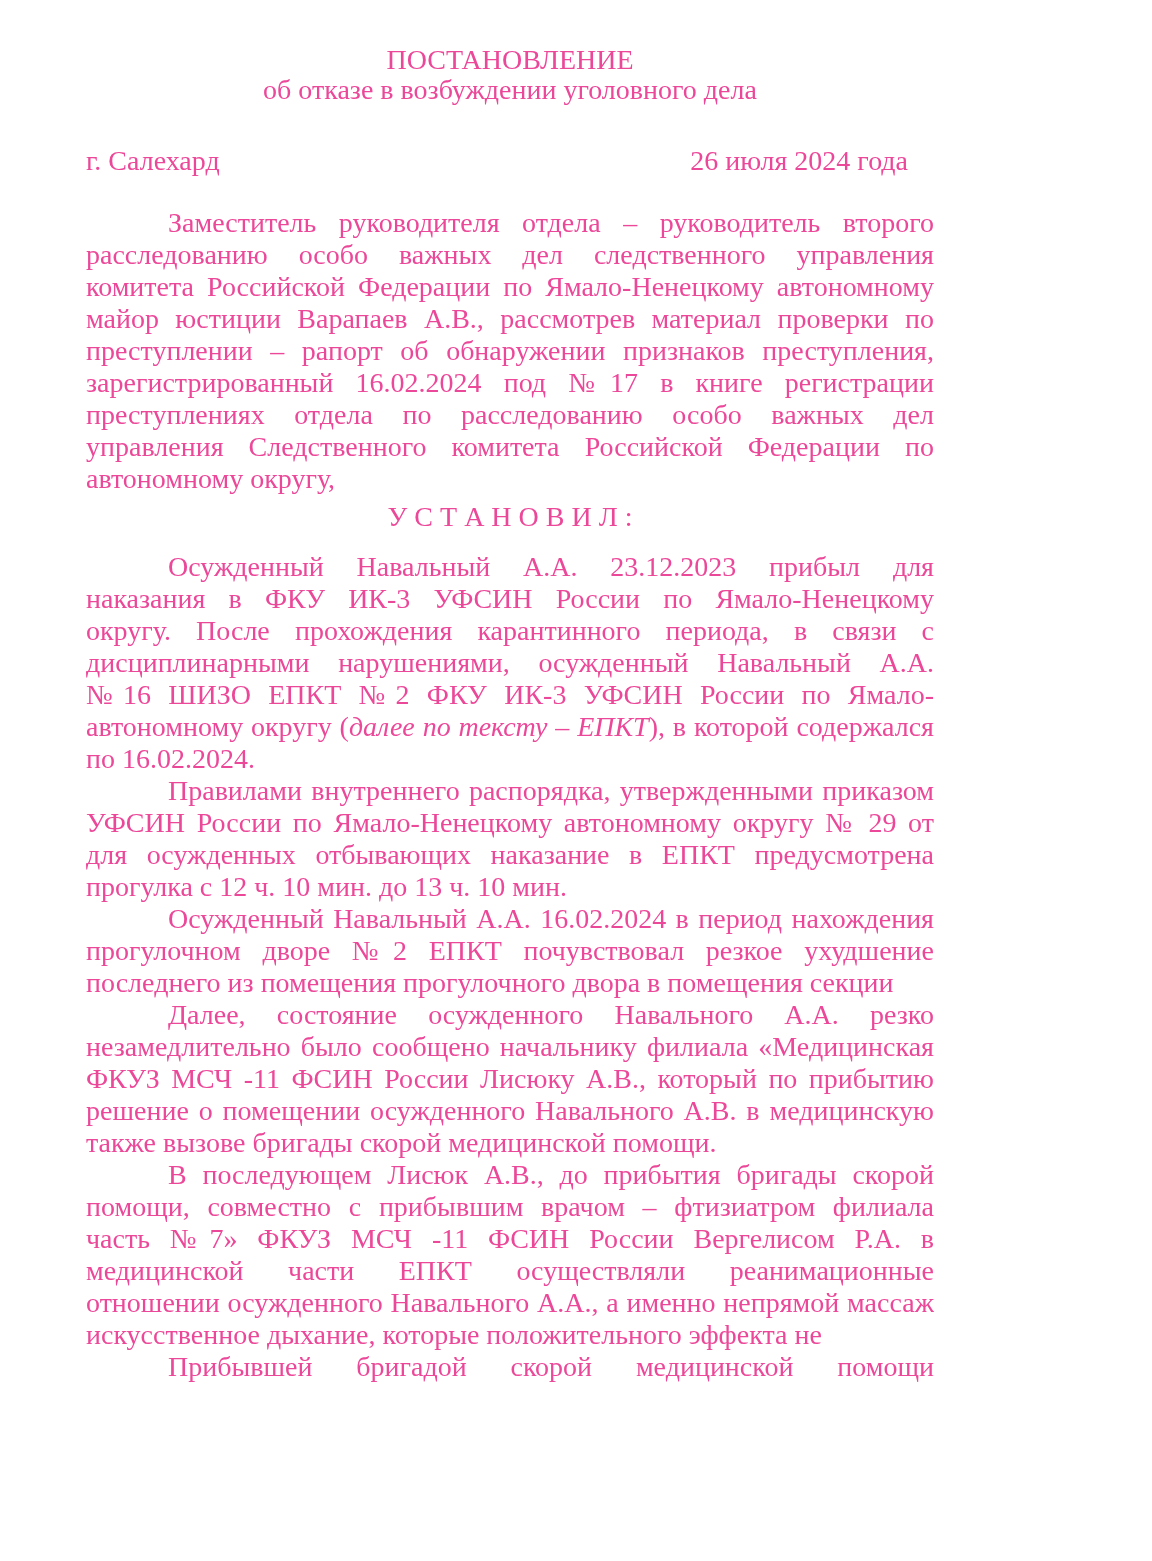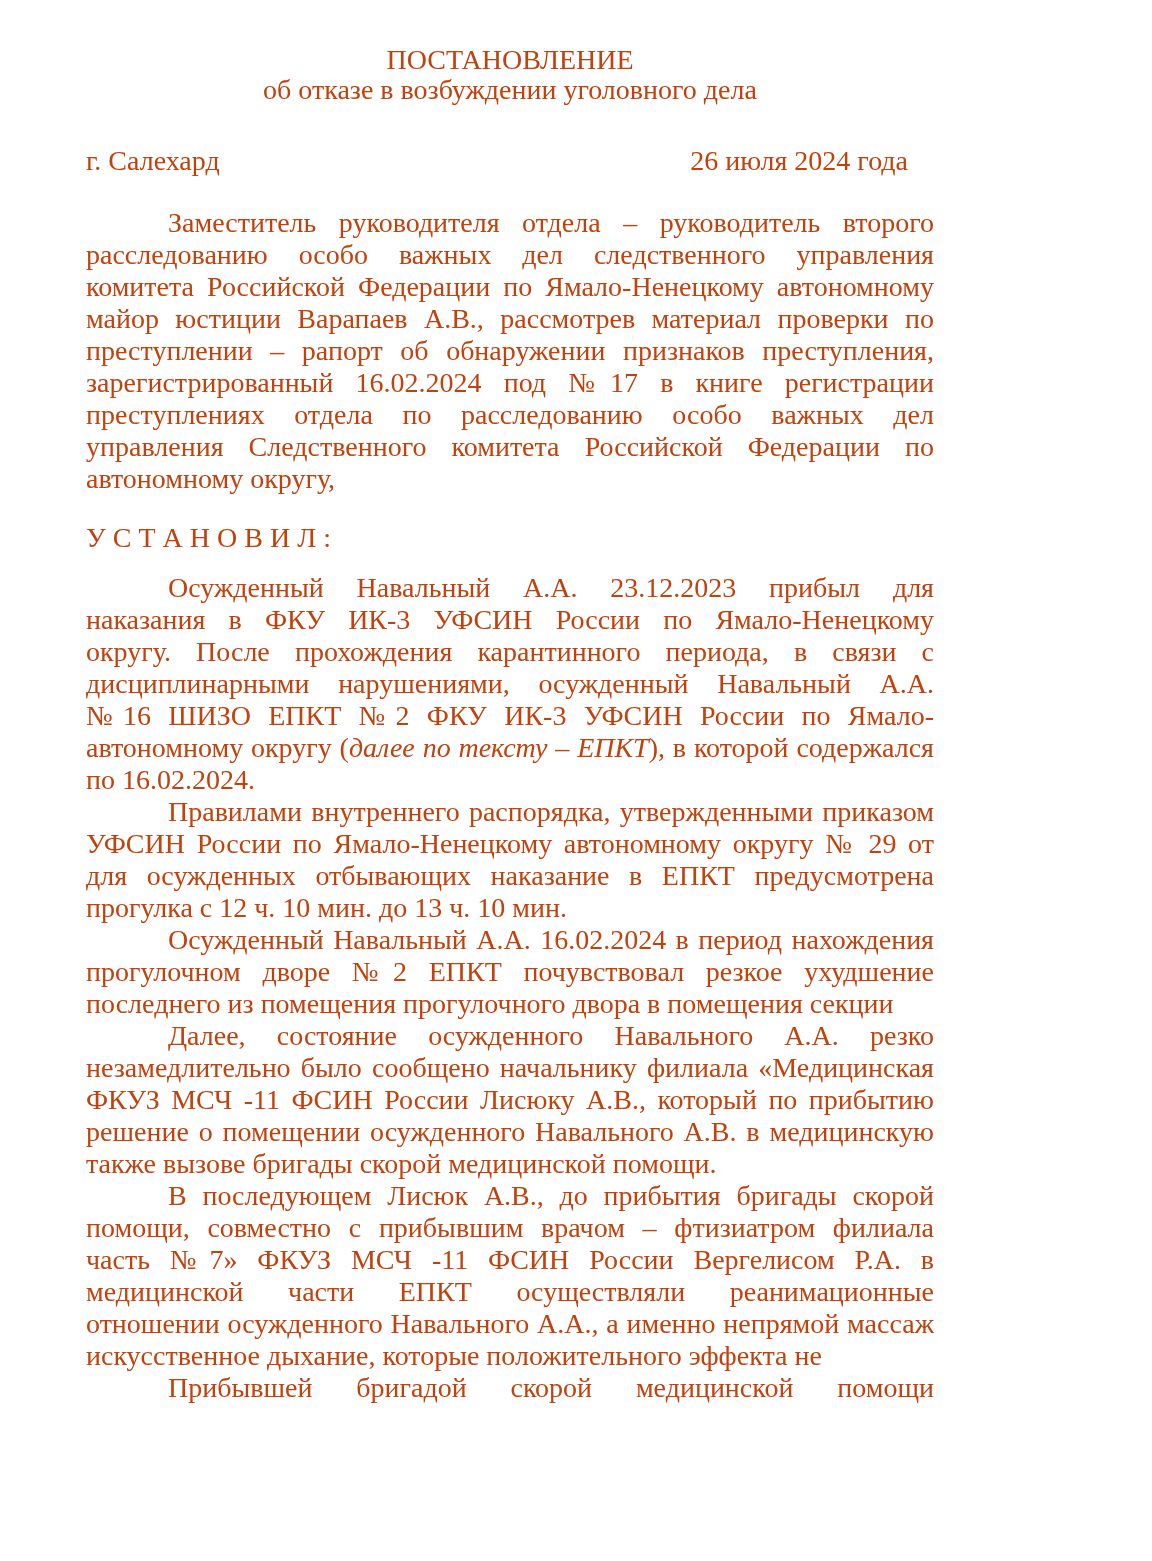--- a/index.html
+++ b/index.html
@@ -5,21 +5,21 @@
   html, body {
     margin: 0;
     padding: 0;
     background: #ffffff;
   }
   .page {
     position: relative;
     width: 948px;
     min-height: 1561px;
     background: #ffffff;
-    color: #c2410c;
+    color: #ec4899;
     font-family: "Liberation Serif", "DejaVu Serif", serif;
     font-size: 28px;
     box-sizing: border-box;
     padding: 45px 14px 40px 86px; 
     overflow: hidden;
   }
   .title-block {
     text-align: center;
     line-height: 30px;
   }
@@ -29,25 +29,25 @@
     height: 32px;
     line-height: 32px;
     display: flex;
     justify-content: space-between;
     align-items: baseline;
   }
   .date-label { margin-right: 26px; }
   .para { margin: 0; }
   .para-intro { margin-top: 30px; }
   .established-heading {
-    margin-top: 27px;
+    margin-top: 6px;
     margin-bottom: 18px;
     height: 32px;
     line-height: 32px;
-    text-align: left;
+    text-align: center;
   }
   .line {
     position: relative;
     height: 32px;
     line-height: 32px;
     overflow: hidden;
     text-align: justify;
     text-align-last: justify;
     font-family: Liberation Serif, serif;
   }

